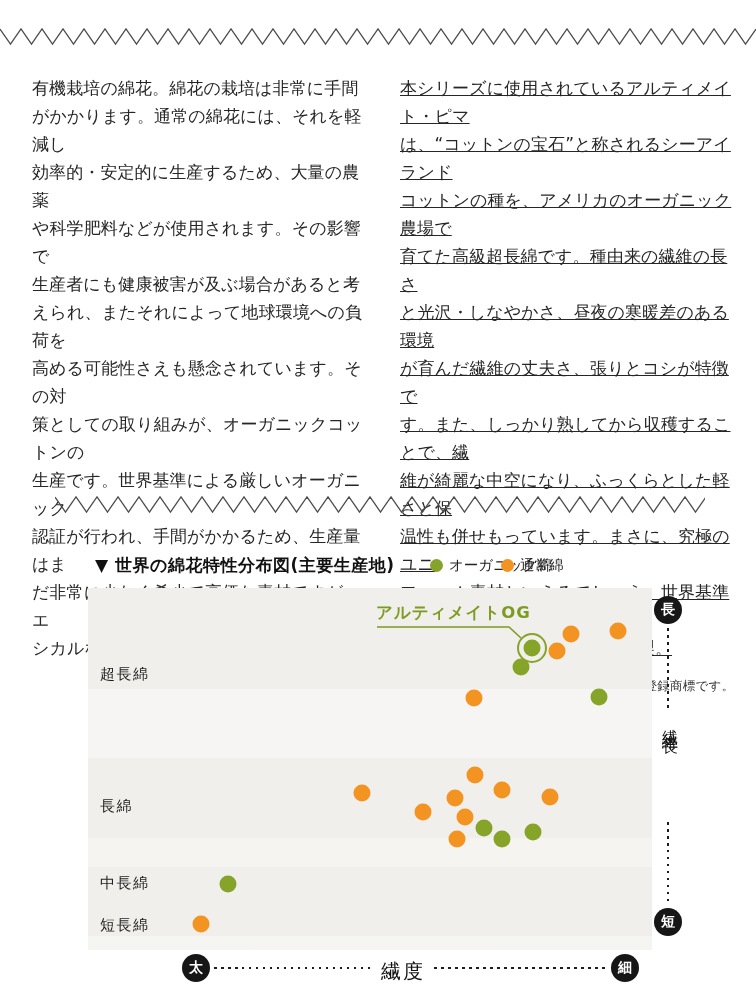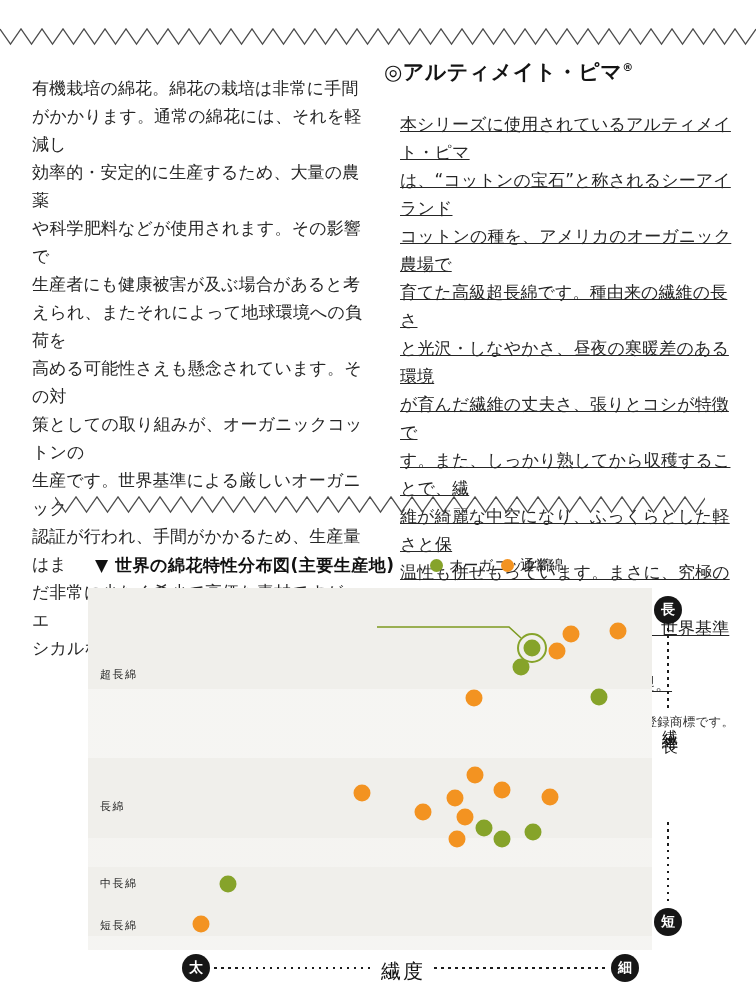--- a/index.html
+++ b/index.html
@@ -12,21 +12,21 @@
   .article .body{margin:16px;font-size:17px;line-height:28px;letter-spacing:0.1px;
                  white-space:pre-line;color:#262626;}
   .note{margin:0;font-size:12.5px;color:#333;letter-spacing:0.2px;}
   .chart{position:absolute;left:0;top:540px;width:756px;height:460px;}
   .chart-title{position:absolute;left:95px;top:14px;font-size:17px;font-weight:700;color:#111;letter-spacing:0.5px;}
   .legend-item{position:absolute;top:16px;display:flex;align-items:center;gap:6px;font-size:14.5px;color:#222;}
   .legend-dot{width:13px;height:13px;border-radius:50%;}
   .plot{position:absolute;left:88px;top:48px;width:564px;height:362px;background-color:#f0efeb;
         background-image:linear-gradient(to bottom,rgba(255,255,255,0) 0 28%,rgba(255,255,255,0.38) 28% 47%,
         rgba(255,255,255,0) 47% 69%,rgba(255,255,255,0.3) 69% 77%,rgba(255,255,255,0) 77% 96%,rgba(255,255,255,0.35) 96%);}
-  .row-label{position:absolute;left:12px;font-size:11px;color:#1d1d1d;letter-spacing:1.5px;transform:translateY(-50%);}
+  .row-label{position:absolute;left:12px;font-size:15px;color:#1d1d1d;letter-spacing:1.5px;transform:translateY(-50%);}
   .dot{position:absolute;width:17px;height:17px;border-radius:50%;transform:translate(-50%,-50%);}
   .dot-ring{position:absolute;width:26px;height:26px;border-radius:50%;border:2px solid #86a32a;
             transform:translate(-50%,-50%);background:transparent;}
   .annot{position:absolute;left:288px;top:14px;font-size:16.5px;font-weight:700;color:#7d9b21;letter-spacing:1px;}
   .leader{position:absolute;left:0;top:0;pointer-events:none;}
   .axis-circle{position:absolute;width:28px;height:28px;border-radius:50%;background:#161616;color:#fff;
                font-size:14px;font-weight:600;display:flex;align-items:center;justify-content:center;letter-spacing:0;}
   .vdots{position:absolute;width:2px;background-image:repeating-linear-gradient(to bottom,#1c1c1c 0 2.5px,transparent 2.5px 7px);}
   .hdots{position:absolute;height:2px;background-image:repeating-linear-gradient(to right,#1c1c1c 0 2.5px,transparent 2.5px 7px);}
   .v-axis-label{position:absolute;left:659px;top:176px;writing-mode:vertical-rl;font-size:16px;color:#111;
@@ -52,21 +52,20 @@
 えられ、またそれによって地球環境への負荷を
 高める可能性さえも懸念されています。その対
 策としての取り組みが、オーガニックコットンの
 生産です。世界基準による厳しいオーガニック
 認証が行われ、手間がかかるため、生産量はま
 だ非常に少なく希少で高価な素材ですが、エ
 シカルな意味で注目が高まっています。</p>
   </section>
 
   <section class="article" style="left:384px;top:52px;width:368px;">
-    <h2><span>◎アルティメイト・ピマ</span><sup>®</sup></h2>
     <p class="body" style="margin-top:22px;text-decoration:underline;">本シリーズに使用されているアルティメイト・ピマ
 は、“コットンの宝石”と称されるシーアイランド
 コットンの種を、アメリカのオーガニック農場で
 育てた高級超長綿です。種由来の繊維の長さ
 と光沢・しなやかさ、昼夜の寒暖差のある環境
 が育んだ繊維の丈夫さ、張りとコシが特徴で
 す。また、しっかり熟してから収穫することで、繊
 維が綺麗な中空になり、ふっくらとした軽さと保
 温性も併せもっています。まさに、究極のユニ
 フォーム素材といえるでしょう。世界基準のオー
@@ -84,20 +83,21 @@
     <div class="legend-item" style="left:384px;padding-left:46px;">
       <span class="legend-dot" style="background: rgb(134, 163, 42);"></span>
       <span>オーガニック綿</span>
     </div>
     <div class="legend-item" style="left:501px;">
       <span class="legend-dot" style="background: rgb(243, 147, 33);"></span>
       <span>通常綿</span>
     </div>
 
     <div class="plot" id="plot">
+      <div class="annot">アルティメイトOG</div>
       <svg class="leader" width="564" height="362">
         <polyline points="289,39 421,39 433,50" fill="none" stroke="#7d9b21" stroke-width="1.6"></polyline>
       </svg>
     <div class="row-label" style="top: 23.8%;">超長綿</div>
         <div class="row-label" style="top: 60.2%;">長綿</div>
         <div class="row-label" style="top: 81.5%;">中長綿</div>
         <div class="row-label" style="top: 93.1%;">短長綿</div>
         <div class="dot-ring" style="left: 78.7%; top: 16.6%; border-color: rgb(134, 163, 42);"></div>
         <div class="dot" style="left: 78.7%; top: 16.6%; background: rgb(134, 163, 42);"></div>
         <div class="dot" style="left: 76.8%; top: 21.8%; background: rgb(134, 163, 42);"></div>

